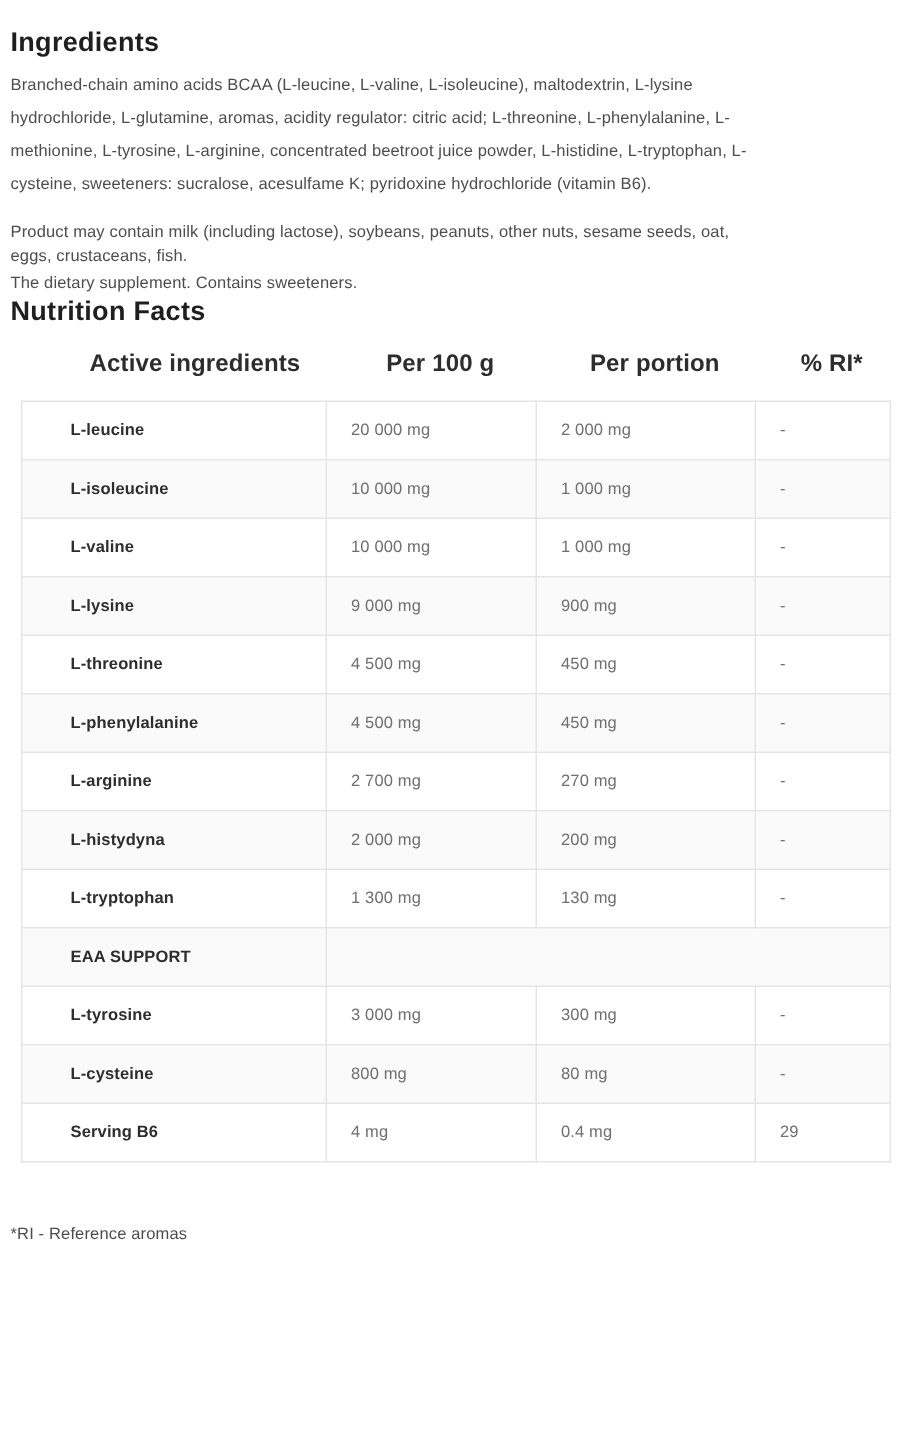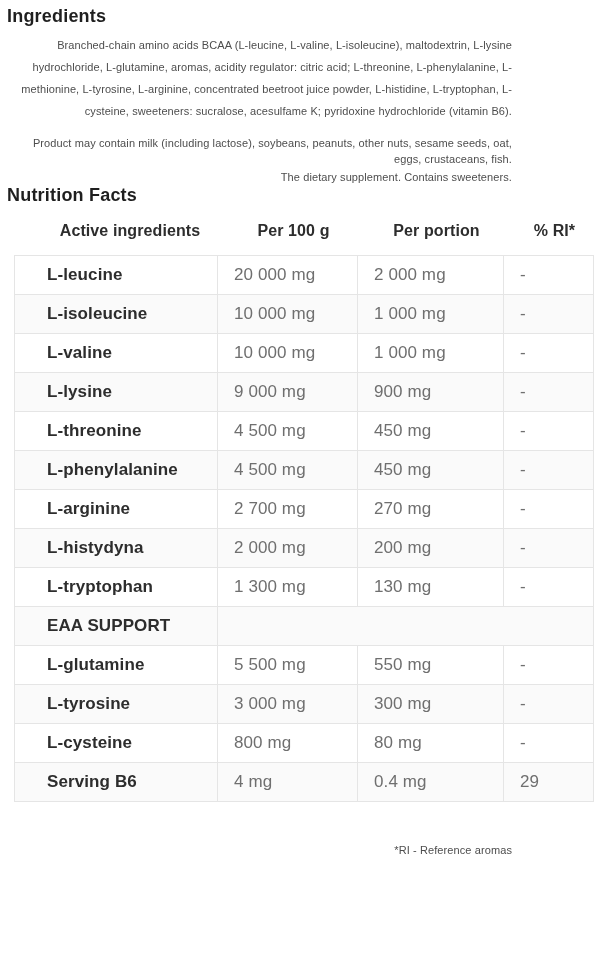--- a/index.html
+++ b/index.html
@@ -5,30 +5,30 @@
   * { box-sizing: border-box; }
   html, body { margin: 0; padding: 0; }
   body {
     width: 605px;
     height: 968px;
     background: #ffffff;
     font-family: "Liberation Sans", sans-serif;
     color: var(--body-text, #4d4d4d);
     overflow: hidden;
   }
-  .page { padding: 6px 7px 0 7px; width: 519px; }
+  .page { padding: 6px 7px 0 7px; width: 519px; margin-top: 12px; }
 
   h1.section-heading {
     font-size: 18px;
     font-weight: 700;
     color: var(--heading, #1f1f1f);
     margin: 0;
     letter-spacing: 0.2px;
   }
-  p { margin: 0; text-align: right; }
+  p { margin: 0; }
   .body-text {
     font-size: 11px;
     line-height: 22px;
     color: var(--body-text, #4d4d4d);
     letter-spacing: 0.1px;
   }
   .ingredients-text { margin-top: 7px; white-space: pre-line; }
   .note-1 { margin-top: 2px; line-height: 16px; }
   .note-2 { margin-top: 13px; line-height: 16px; }
   .nutrition-heading { margin-top: 11px; }
@@ -53,21 +53,21 @@
     color: var(--label-text, #2d2d2d);
     padding: 6px 4px 15px 16px;
     border: none;
     letter-spacing: 0.1px;
   }
   thead th:first-child { padding-left: 32px; }
 
   tbody td {
     border: 1px solid var(--border, #e5e5e5);
     height: 39px;
-    font-size: 17px;
+    font-size: 11px;
     padding: 0 18px 0 16px;
     vertical-align: middle;
     letter-spacing: 0.1px;
   }
   tbody td.label {
     font-weight: 700;
     color: var(--label-text, #2d2d2d);
     padding-left: 32px;
   }
   tbody td.value { color: var(--value-text, #6f6f6f); }
@@ -166,26 +166,20 @@
           <td class="label">L-tryptophan</td>
           <td class="value">1 300 mg</td>
           <td class="value">130 mg</td>
           <td class="value">-</td>
         </tr>
         <tr>
           <td class="label">EAA SUPPORT</td>
           <td colspan="3" class="section-empty"></td>
         </tr>
         <tr>
-          <td class="label">L-glutamine</td>
-          <td class="value">5 500 mg</td>
-          <td class="value">550 mg</td>
-          <td class="value">-</td>
-        </tr>
-        <tr>
           <td class="label">L-tyrosine</td>
           <td class="value">3 000 mg</td>
           <td class="value">300 mg</td>
           <td class="value">-</td>
         </tr>
         <tr>
           <td class="label">L-cysteine</td>
           <td class="value">800 mg</td>
           <td class="value">80 mg</td>
           <td class="value">-</td>

